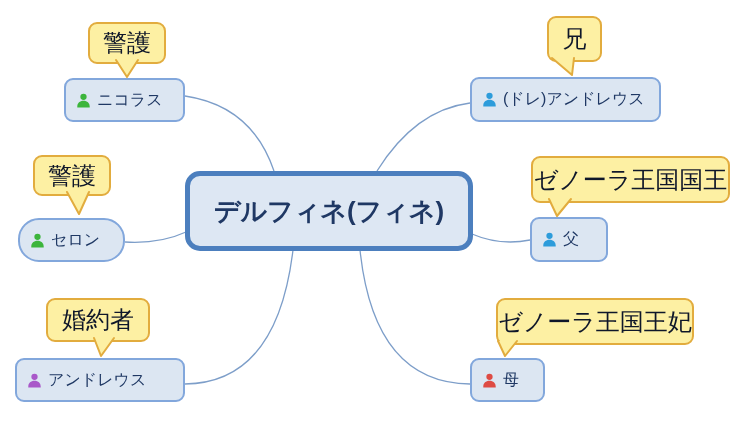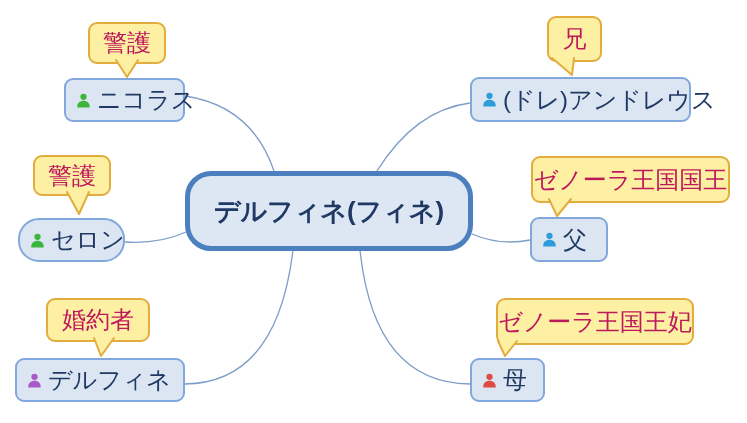--- a/index.html
+++ b/index.html
@@ -9,42 +9,42 @@
   .connectors-layer { z-index:1; }
   .tails-layer { z-index:3; }
 
   .connector { fill:none; stroke:#7D9EC9; stroke-width:1.3; }
   .tail { fill:#FDF0A3; stroke:#E2AC3E; stroke-width:2; stroke-linejoin:round; stroke-linecap:round; }
 
   .node {
     position:absolute; box-sizing:border-box; z-index:2;
     display:flex; align-items:center;
     background:#DCE6F2; border:2px solid #82A7DC; border-radius:9px;
-    color:#1F3864; font-size:24px; padding:0 10px 0 7px; white-space:nowrap;
+    color:#1F3864; font-size:16px; padding:0 10px 0 7px; white-space:nowrap;
   }
   .node .person { flex:0 0 auto; margin-right:3px; }
 
   .center-node {
     position:absolute; box-sizing:border-box; z-index:2;
     left:185px; top:171px; width:288px; height:80px;
     display:flex; align-items:center; justify-content:center;
-    background:#DDE7F3; border:5px solid #4C7FBE; border-radius:26px;
+    background:#DDE7F3; border:5px solid #4C7FBE; border-radius:15px;
     color:#1F3864; font-size:26px; font-weight:700; white-space:nowrap;
   }
 
   .callout {
     position:absolute; box-sizing:border-box; z-index:2;
     display:flex; align-items:center; justify-content:center;
     background:#FDF0A3; border:2px solid #E2AC3E; border-radius:9px;
-    color:#be185d; font-size:24px; white-space:nowrap;
+    color:#0f172a; font-size:24px; white-space:nowrap;
   }
 
   
   .n-nicolas { left:64px;  top:78px;  width:121px; height:44px; }
-  .n-andreus { left:470px; top:77px;  width:221px; height:45px; }
+  .n-andreus { left:470px; top:77px;  width:191px; height:45px; }
   .n-theron  { left:18px;  top:218px; width:107px; height:44px;border-radius:21px; }
   .n-father  { left:530px; top:217px; width:78px;  height:45px; }
   .n-arian   { left:15px;  top:358px; width:170px; height:44px; }
   .n-mother  { left:470px; top:358px; width:75px;  height:44px; }
 
   
   .c-nicolas { left:88px;  top:22px;  width:78px;  height:42px; }
   .c-andreus { left:547px; top:16px;  width:55px;  height:46px; }
   .c-theron  { left:33px;  top:155px; width:78px;  height:41px; }
   .c-father  { left:531px; top:156px; width:199px; height:47px; }
@@ -94,21 +94,21 @@
     <svg class="person" width="21" height="21" viewBox="0 0 24 24">
       <path d="M12 4.2a3.6 3.6 0 1 1 0 7.2 3.6 3.6 0 0 1 0-7.2z M12 12.4c-4.2 0-7.1 2.6-7.1 6.5V20h14.2v-1.1c0-3.9-2.9-6.5-7.1-6.5z" fill="#2D9CDB"></path>
     </svg>
     <span>父</span>
   </div>
 
   <div class="node n-arian">
     <svg class="person" width="21" height="21" viewBox="0 0 24 24">
       <path d="M12 4.2a3.6 3.6 0 1 1 0 7.2 3.6 3.6 0 0 1 0-7.2z M12 12.4c-4.2 0-7.1 2.6-7.1 6.5V20h14.2v-1.1c0-3.9-2.9-6.5-7.1-6.5z" fill="#A958C9"></path>
     </svg>
-    <span>デルフィネ</span>
+    <span>アンドレウス</span>
   </div>
 
   <div class="node n-mother">
     <svg class="person" width="21" height="21" viewBox="0 0 24 24">
       <path d="M12 4.2a3.6 3.6 0 1 1 0 7.2 3.6 3.6 0 0 1 0-7.2z M12 12.4c-4.2 0-7.1 2.6-7.1 6.5V20h14.2v-1.1c0-3.9-2.9-6.5-7.1-6.5z" fill="#DE4B44"></path>
     </svg>
     <span>母</span>
   </div>
 
   <div class="callout c-nicolas">

